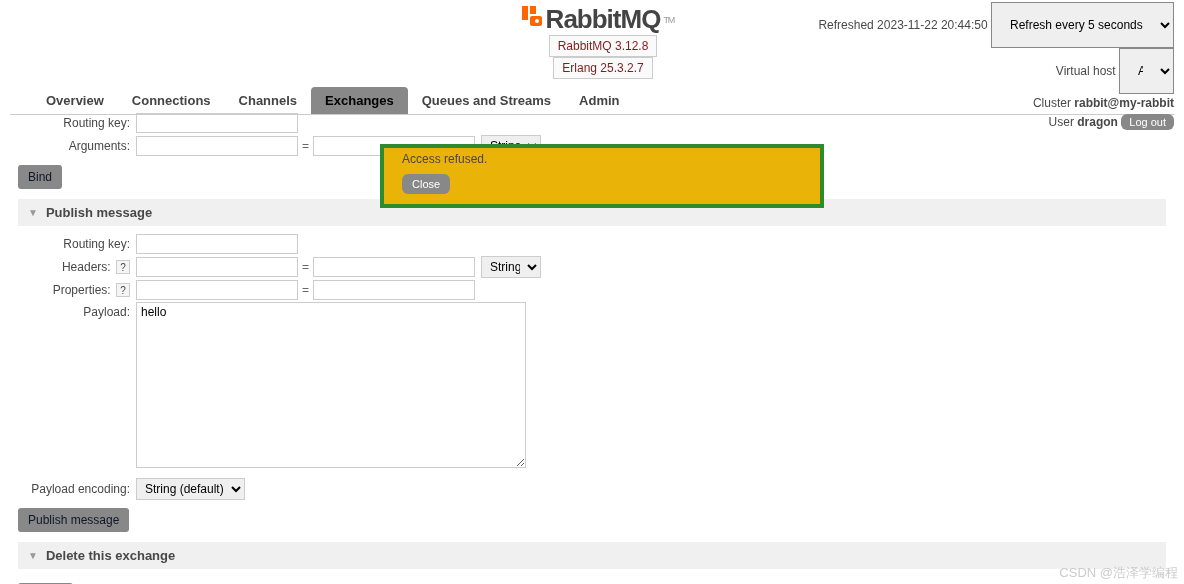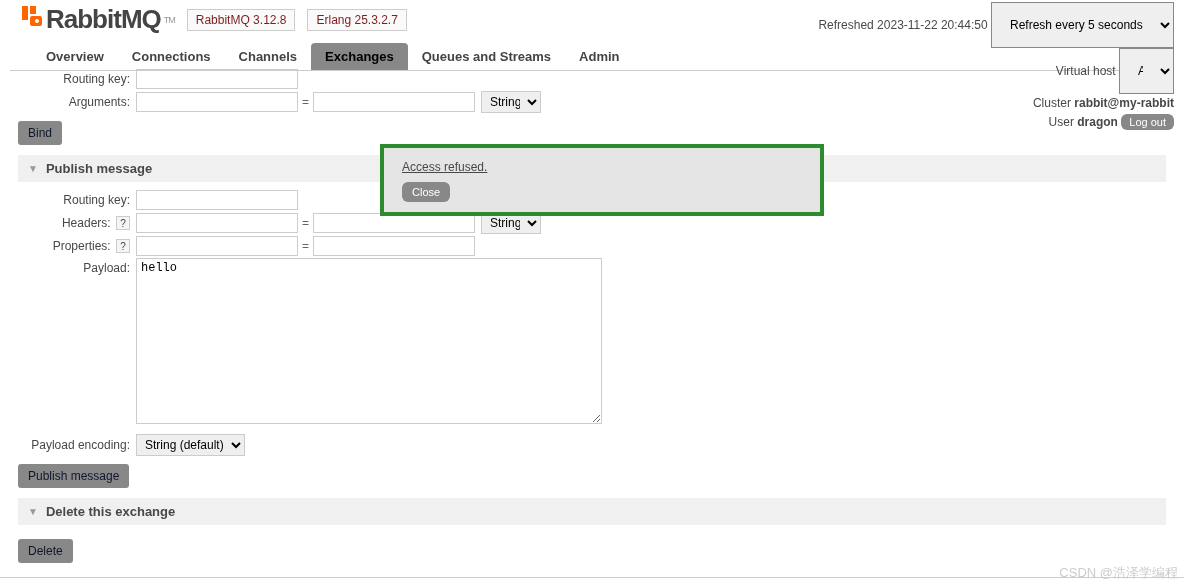--- a/index.html
+++ b/index.html
@@ -1,40 +1,40 @@
 <!DOCTYPE html>
 <html><head>
 <meta charset="utf-8">
 <style>
 * { box-sizing: border-box; margin: 0; padding: 0; }
 body { font-family: Verdana, Arial, sans-serif; font-size: 12px; color: #484848; background: #fff; }
 .header { position: relative; padding: 0 10px; }
-.logo-row { display: flex; align-items: center; padding: 4px 0 0 10px; }
+.logo-row { display: flex; align-items: center; padding: 4px 0 0 10px; flex-direction: column; }
 .logo { font-size: 26px; font-weight: bold; color: #444; letter-spacing: -1px; display: flex; align-items: center; }
 .logo .icon-part { color: #ff6600; font-weight: bold; margin-right: 2px; }
 .logo .tm { font-size: 9px; color: #999; font-weight: normal; margin-left: 3px; }
 .version-box { border: 1px solid #ccc; padding: 3px 8px; margin-left: 12px; font-size: 12px; color: #7f1d1d; background: #fafafa; }
 .top-right { position: absolute; right: 10px; top: 2px; text-align: right; font-size: 12px; line-height: 1.6; }
 .top-right select { font-size: 12px; border: 1px solid #888; padding: 14px; }
 .btn-grey { background: #888; color: #fff; border: none; padding: 2px 8px; border-radius: 6px; font-size: 11px; cursor: pointer; }
 .tabs { display: flex; gap: 0; margin-top: 8px; padding-left: 22px; border-bottom: 1px solid #ccc; align-items: flex-end; }
 .tab { padding: 6px 14px; font-size: 13px; font-weight: bold; color: #444; cursor: pointer; }
 .tab.active { background: #888; color: #000000; border-radius: 4px 4px 0 0; }
 .content { padding: 0 18px; }
 .form-row { display: flex; align-items: center; margin: 2px 0; }
 .form-label { width: 118px; text-align: right; padding-right: 6px; font-size: 12px; }
 input[type=text], textarea, select { border: 1px solid #ccc; font-size: 12px; padding: 2px 4px; font-family: inherit; }
 input.w160 { width: 162px; }
-textarea { width: 466px; height: 166px; resize: both; font-family: Liberation Mono, monospace; }
+textarea { width: 390px; height: 166px; resize: both; font-family: Liberation Sans, sans-serif; }
 .eq { margin: 0 4px; color: #666; }
 .btn-action { background: #888; color: #0f172a; border: none; padding: 5px 10px; border-radius: 3px; font-size: 12px; cursor: pointer; margin-top: 6px; }
 .section-hdr { background: #f0f0f0; padding: 6px 10px; margin: 10px 0 8px 0; font-weight: bold; font-size: 13px; display: flex; align-items: center; cursor: pointer; }
 .section-hdr .tri { color: #999; margin-right: 8px; font-size: 10px; }
 .help { display: inline-block; border: 1px solid #ccc; background: #f5f5f5; width: 14px; height: 14px; text-align: center; line-height: 13px; font-size: 10px; margin-left: 2px; cursor: pointer; }
-.alert-box { position: absolute; left: 380px; top: 144px; width: 444px; border: 4px solid #2d8a2d; background: #e5e5e5; padding: 12px 18px 10px 18px; z-index: 10; text-decoration: underline; }
+.alert-box { position: absolute; left: 380px; top: 144px; width: 444px; border: 4px solid #2d8a2d; background: #eab308; padding: 4px 18px 10px 18px; z-index: 10; }
 .alert-box p { margin-bottom: 8px; font-size: 12px; }
 .footer { border-top: 1px solid #ccc; padding: 8px 18px; margin-top: 14px; }
 .watermark { position: absolute; right: 6px; bottom: 2px; color: #ccc; font-size: 13px; }
 </style>
 </head>
 <body>
 
 <div class="header">
   <div class="logo-row">
     <div class="logo">

